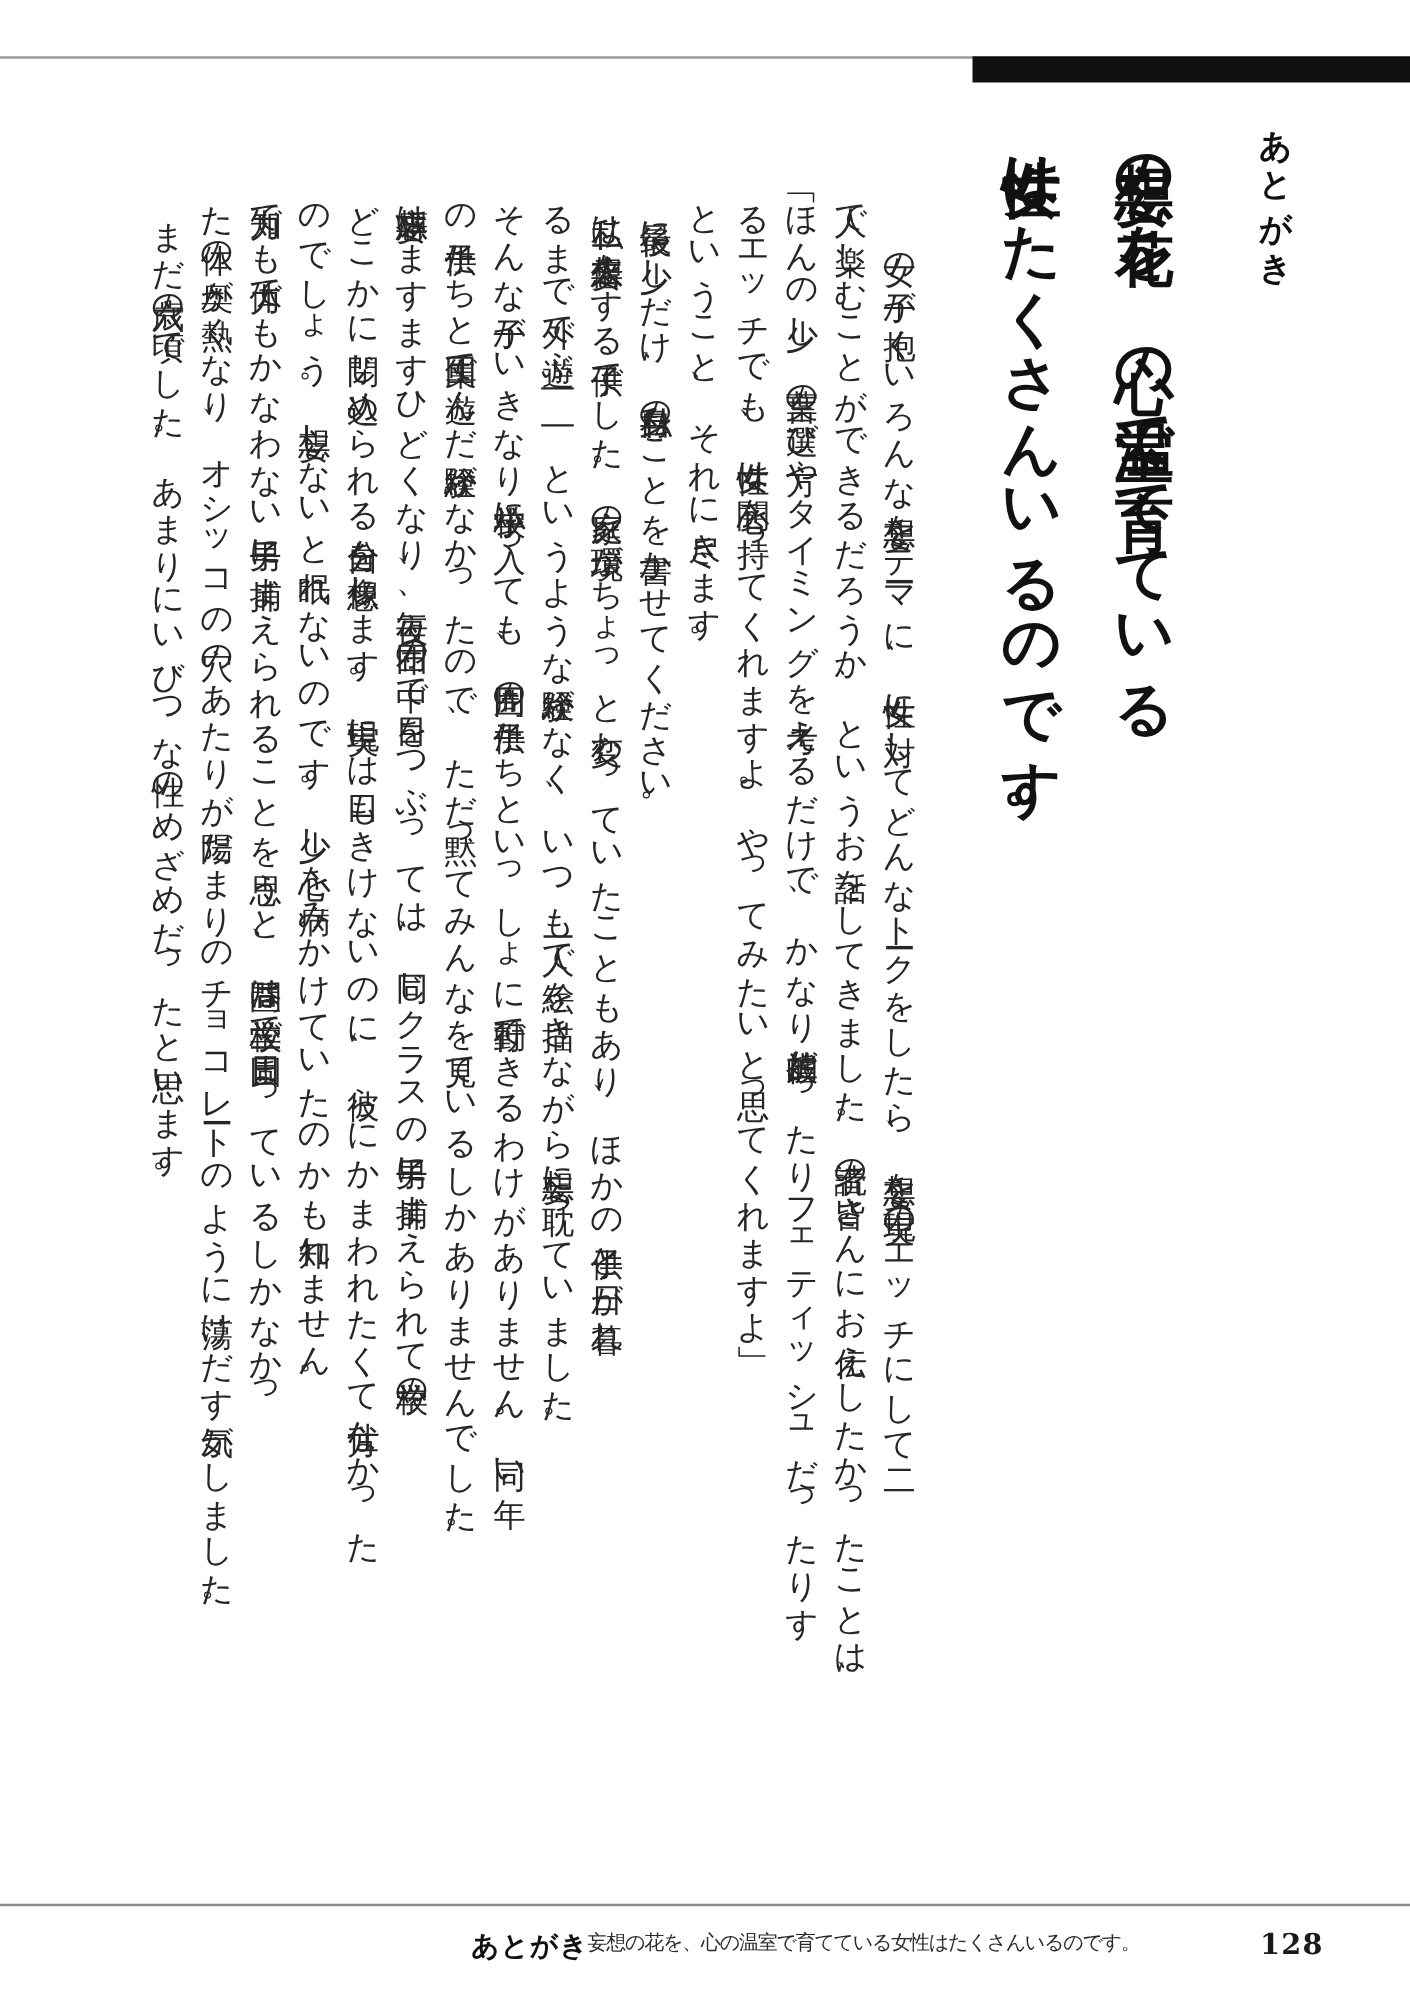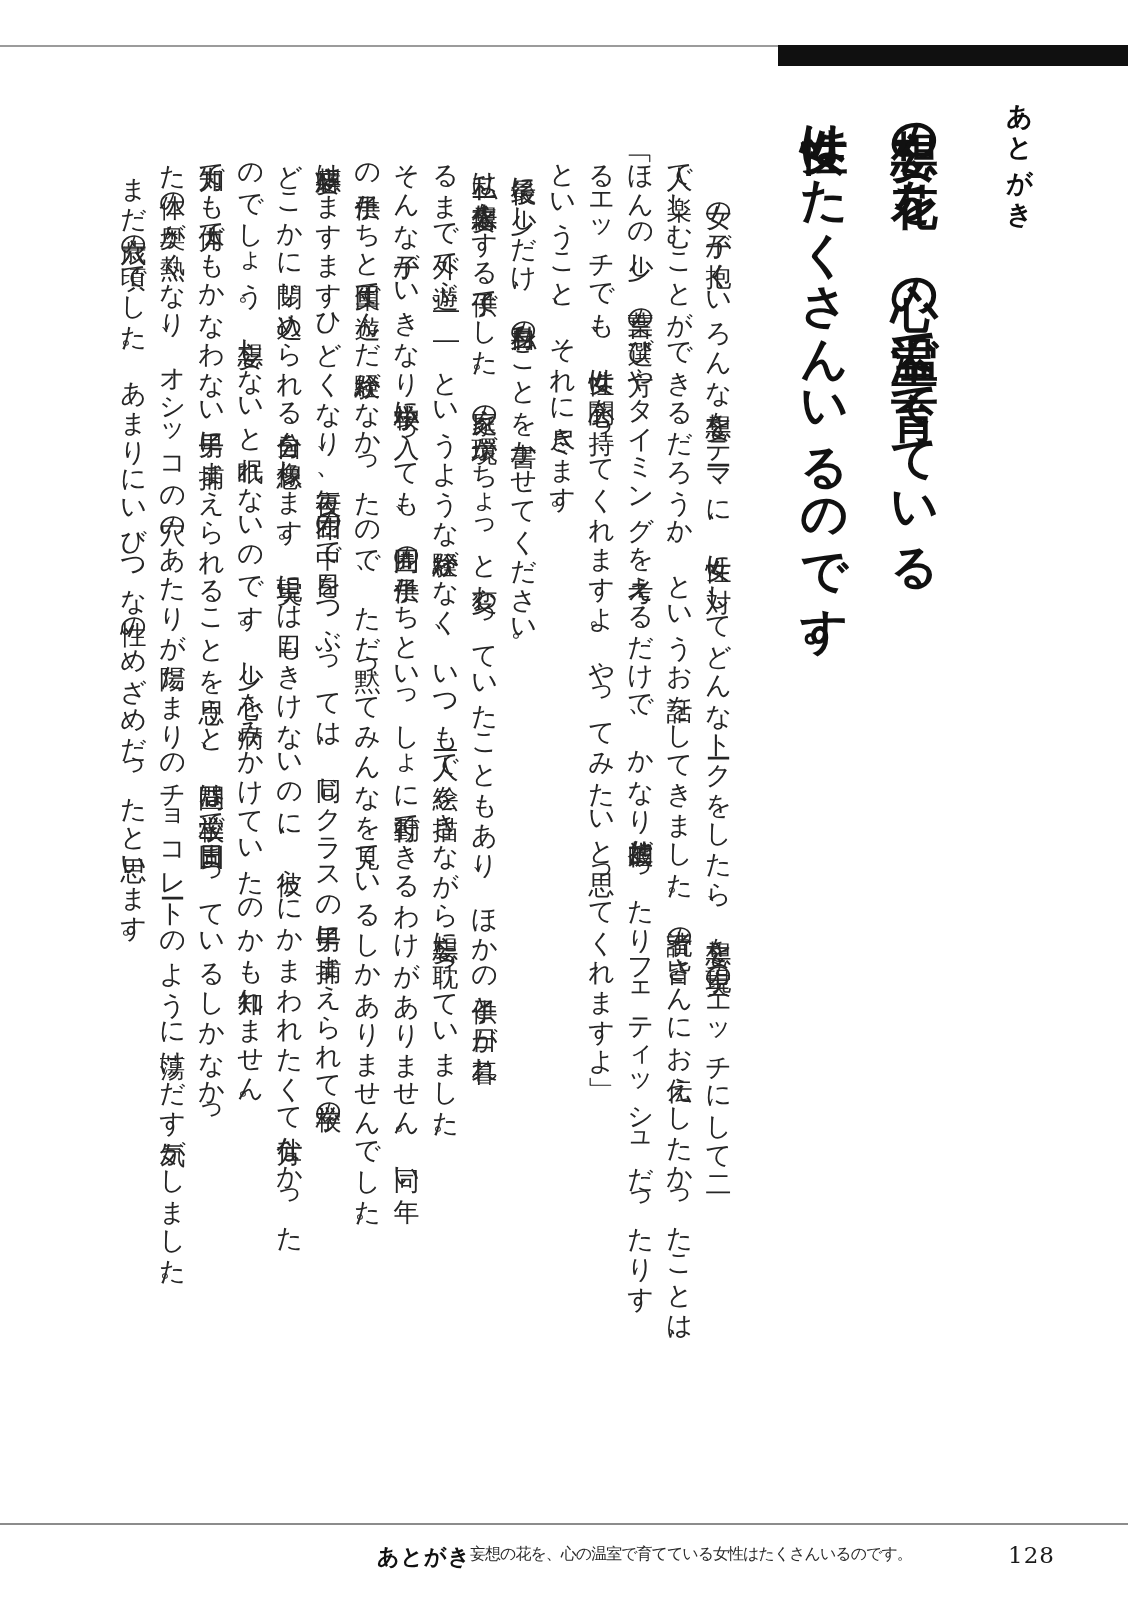--- a/index.html
+++ b/index.html
@@ -42,21 +42,21 @@
     position:absolute; left:377px; top:2px;
     font-family:"DejaVu Sans","Liberation Sans",sans-serif;
     font-weight:bold; font-size:22px; color:#111111; letter-spacing:1px;
   }
   .footer-title {
     position:absolute; left:470px; top:4px;
     font-size:16px; letter-spacing:-1px; color:#2a2a2a;
   }
   .footer-page {
     position:absolute; left:1008px; top:2px;
-    font-size:23px; color:#1a1a1a; letter-spacing:1px;
+    font-size:23px; color:#1a1a1a; letter-spacing:1px;font-weight:bold;
   }
 </style>
 </head>
 <body>
 
 <div class="page">
 
   <div class="top-rule"></div>
   <div class="top-bar"></div>
 

